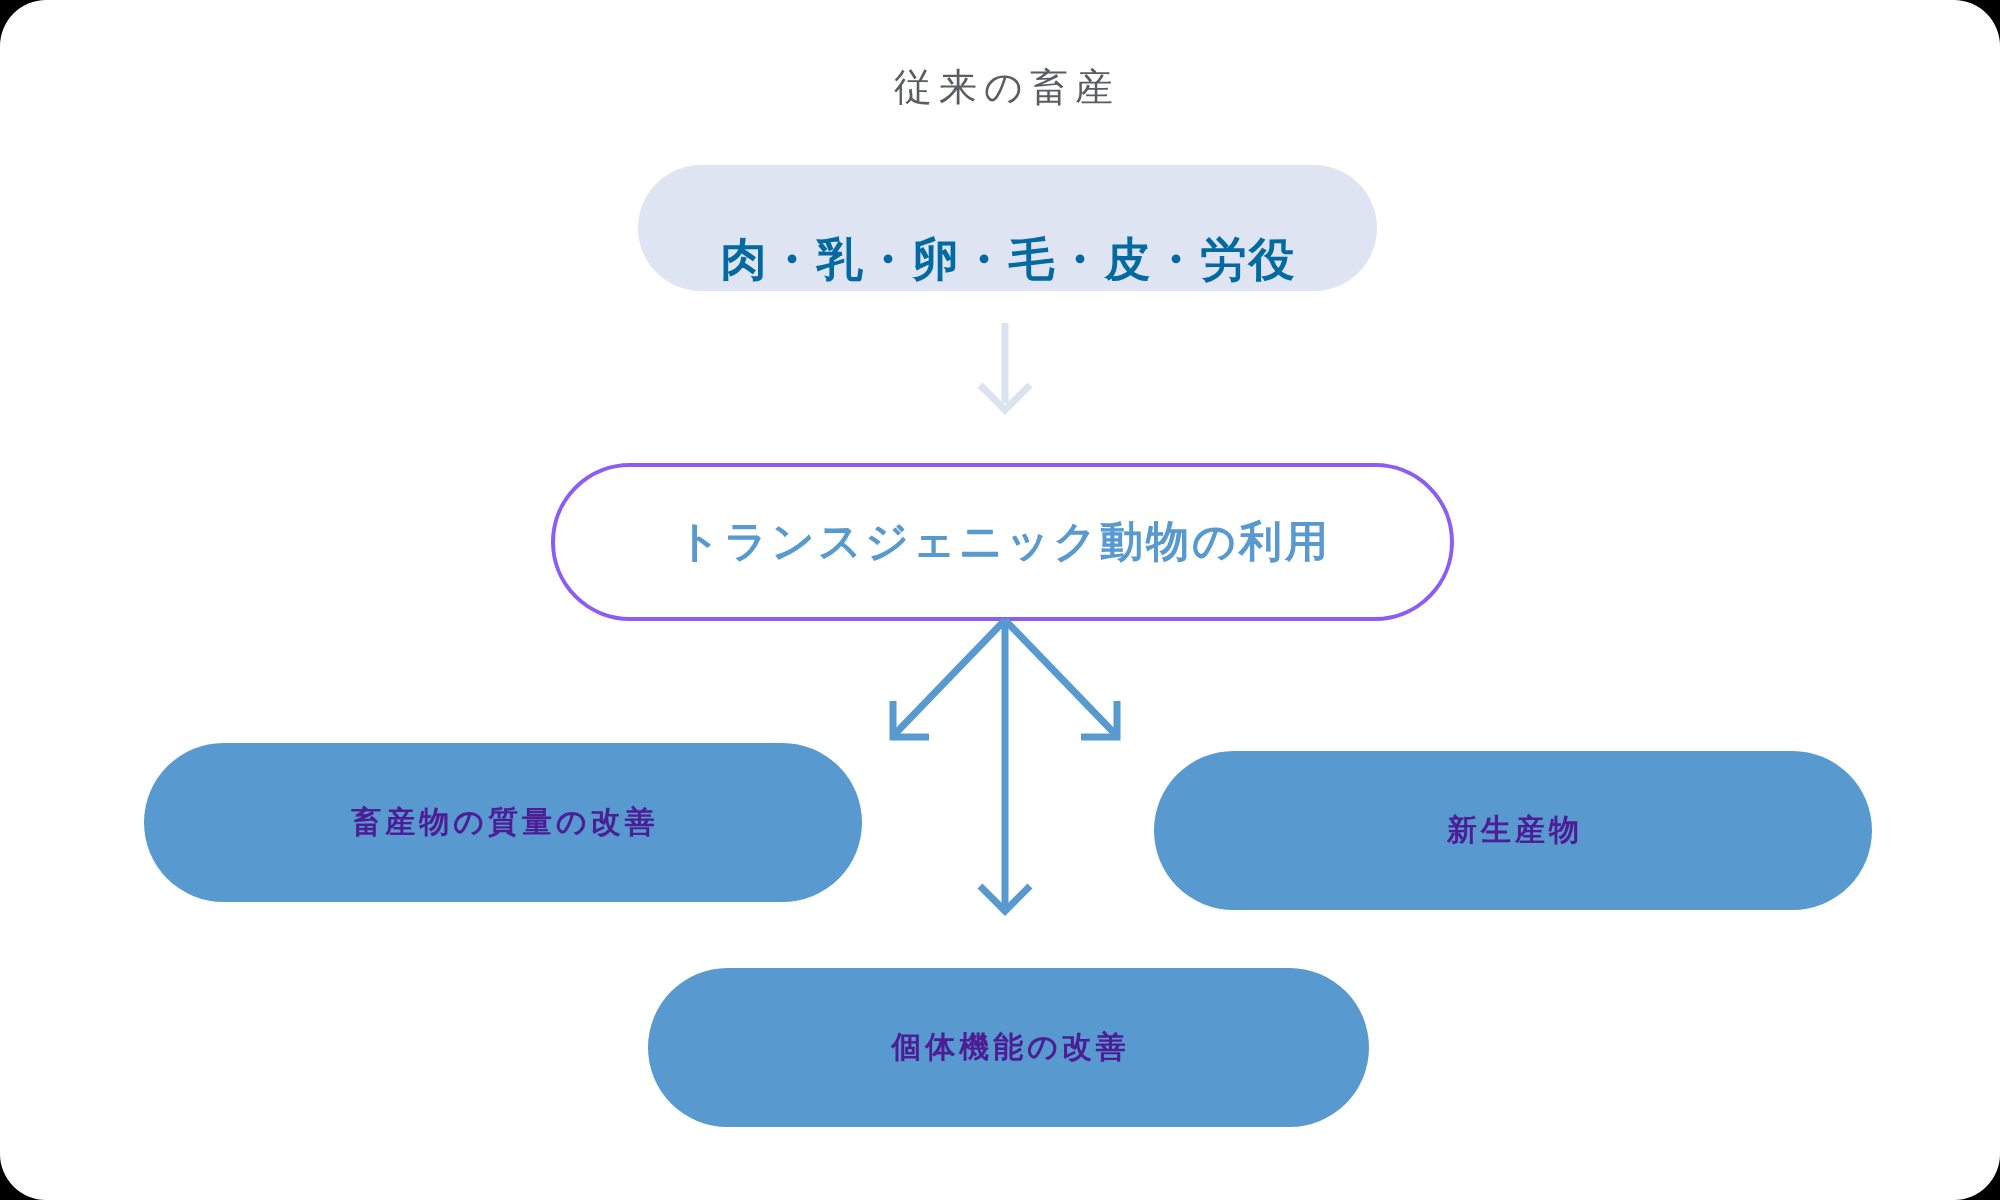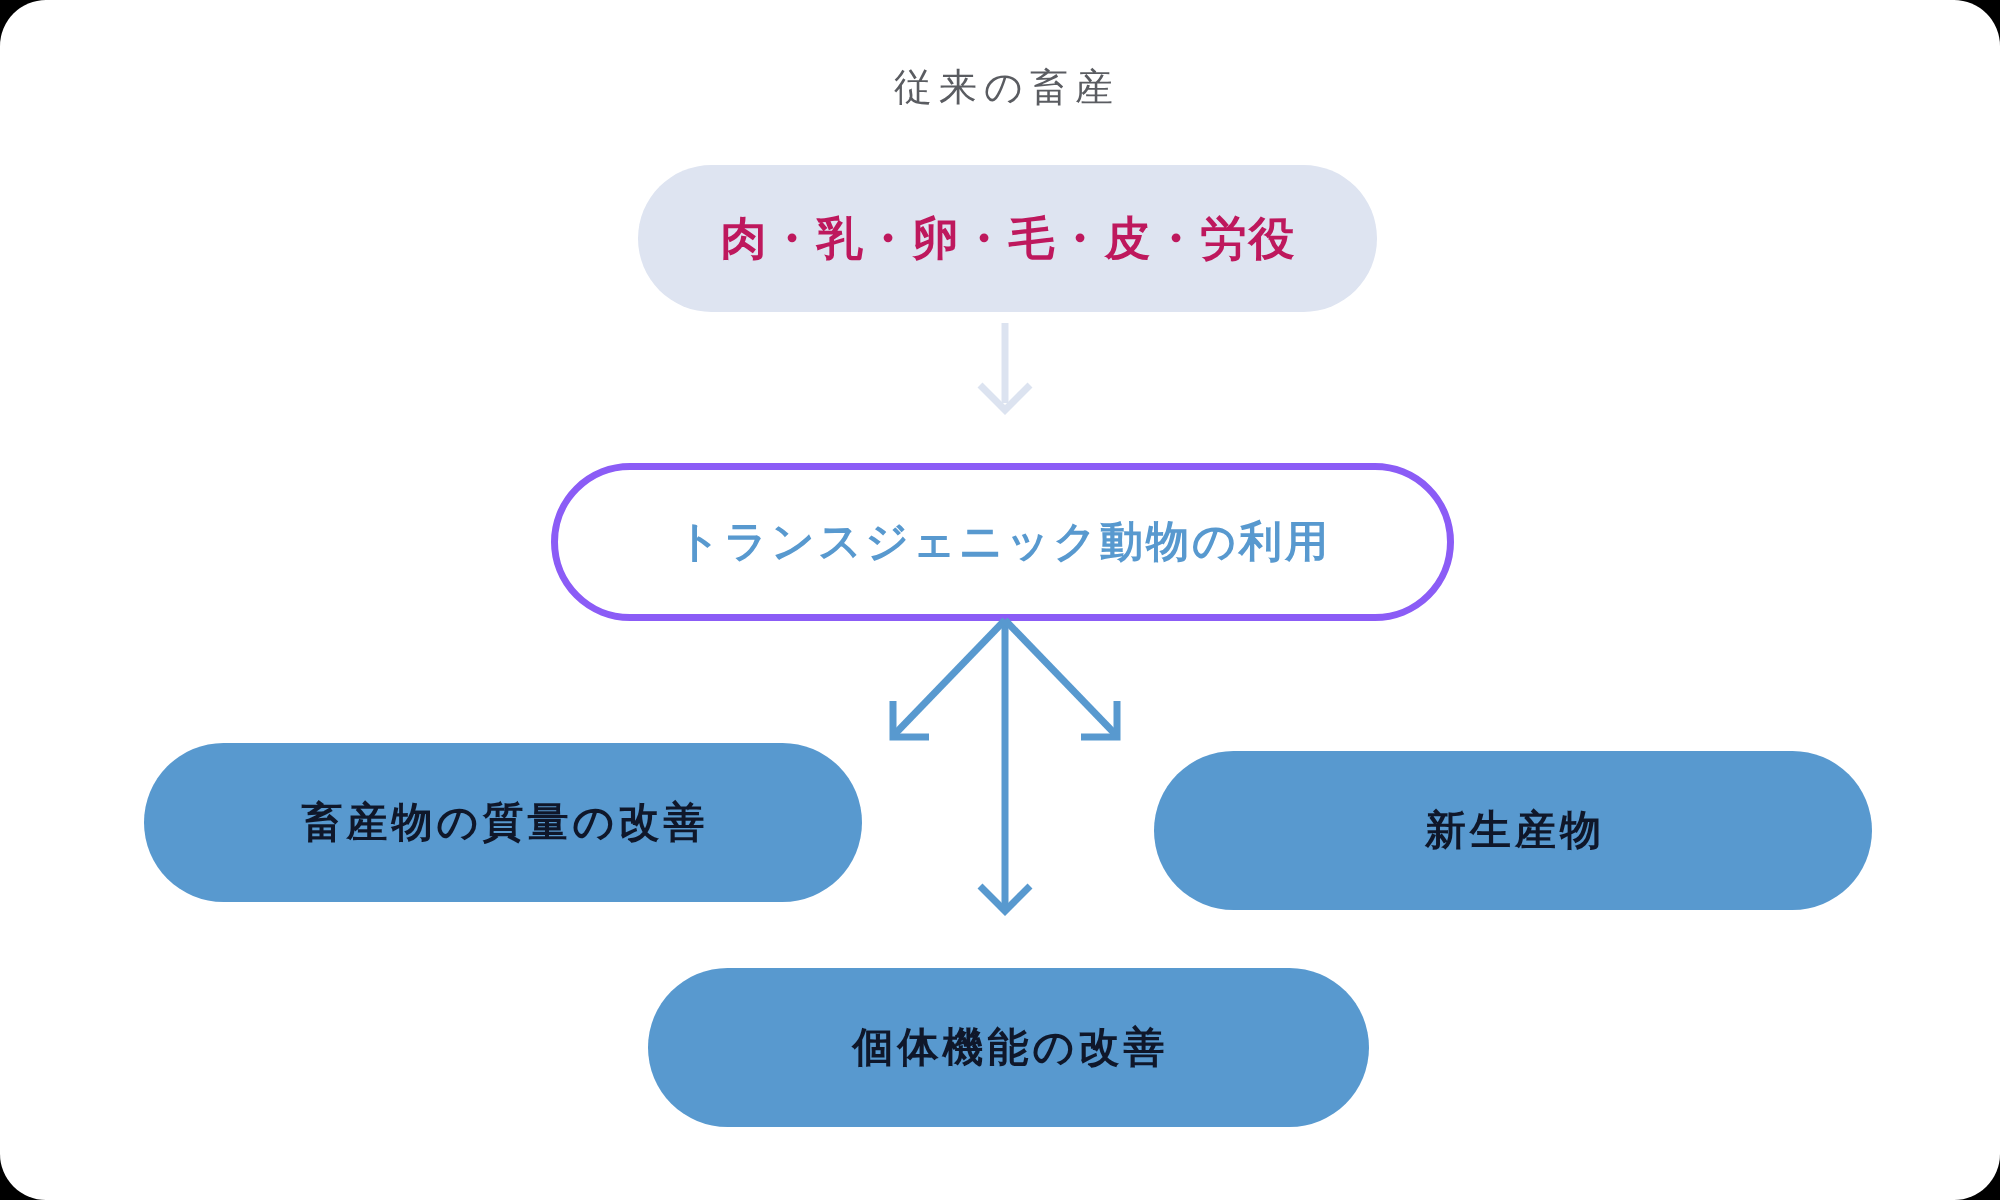--- a/index.html
+++ b/index.html
@@ -30,41 +30,42 @@
     position: absolute;
     display: flex;
     align-items: center;
     justify-content: center;
     border-radius: 80px;
     font-weight: 700;
     white-space: nowrap;
   }
   .pill-source {
     left: 638px; top: 165px;
-    width: 739px; height: 147px;
+    width: 739px; height: 126px;
     background: #dee4f1;
-    color: #be185d;
+    color: #0369a1;
     font-size: 46px;
     letter-spacing: 2px;
     text-indent: 2px;
+    align-items: flex-end;
   }
   .pill-hub {
     left: 551px; top: 463px;
     width: 903px; height: 158px;
     background: #ffffff;
-    border: 7px solid #8b5cf6;
+    border: 4px solid #8b5cf6;
     color: #5899cf;
     font-size: 43px;
     letter-spacing: 3px;
     text-indent: 3px;
   }
   .pill-solid {
     background: #5899cf;
-    color: #0f172a;
-    font-size: 41px;
+    color: #4c1d95;
+    font-size: 30px;
     letter-spacing: 4px;
     text-indent: 4px;
   }
   .pill-left   { left: 144px;  top: 743px; width: 718px; height: 159px; }
   .pill-right  { left: 1154px; top: 743px; width: 718px; height: 159px; margin-top: 8px; }
   .pill-bottom { left: 648px;  top: 968px; width: 721px; height: 159px; }
   svg.arrows {
     position: absolute;
     left: 0; top: 0;
     width: 2000px; height: 1200px;

